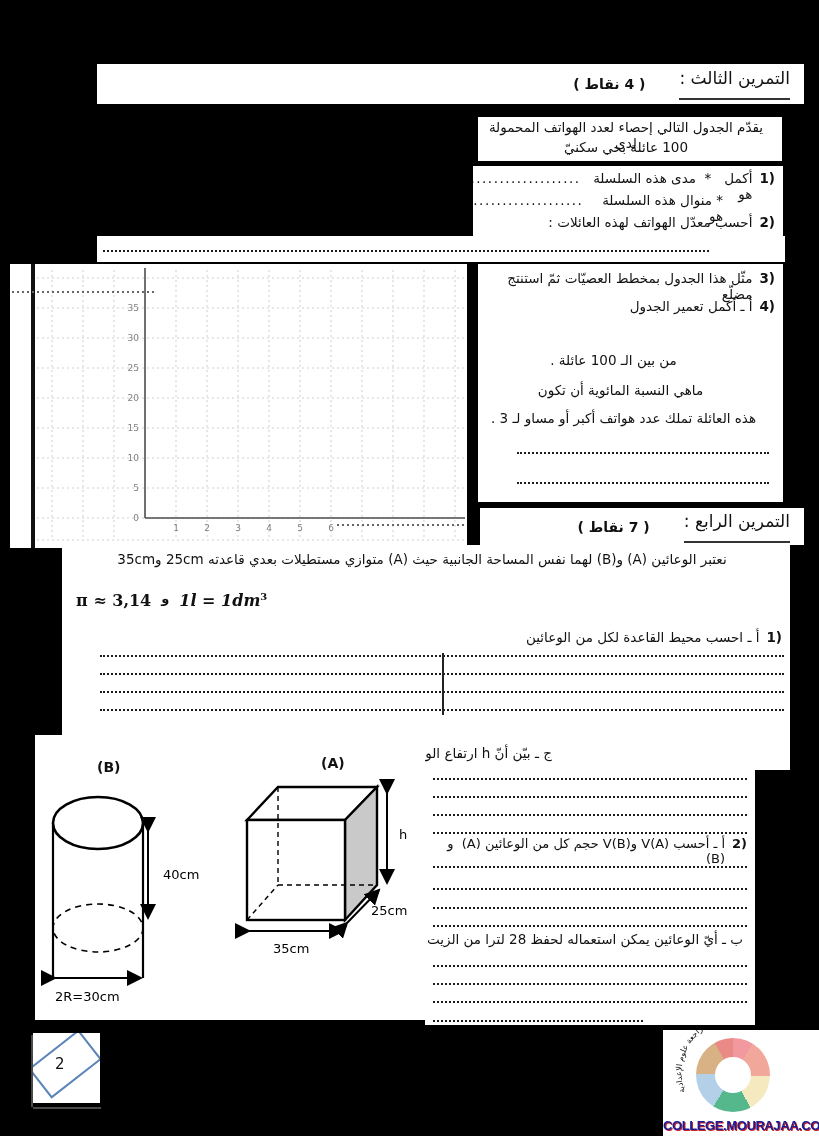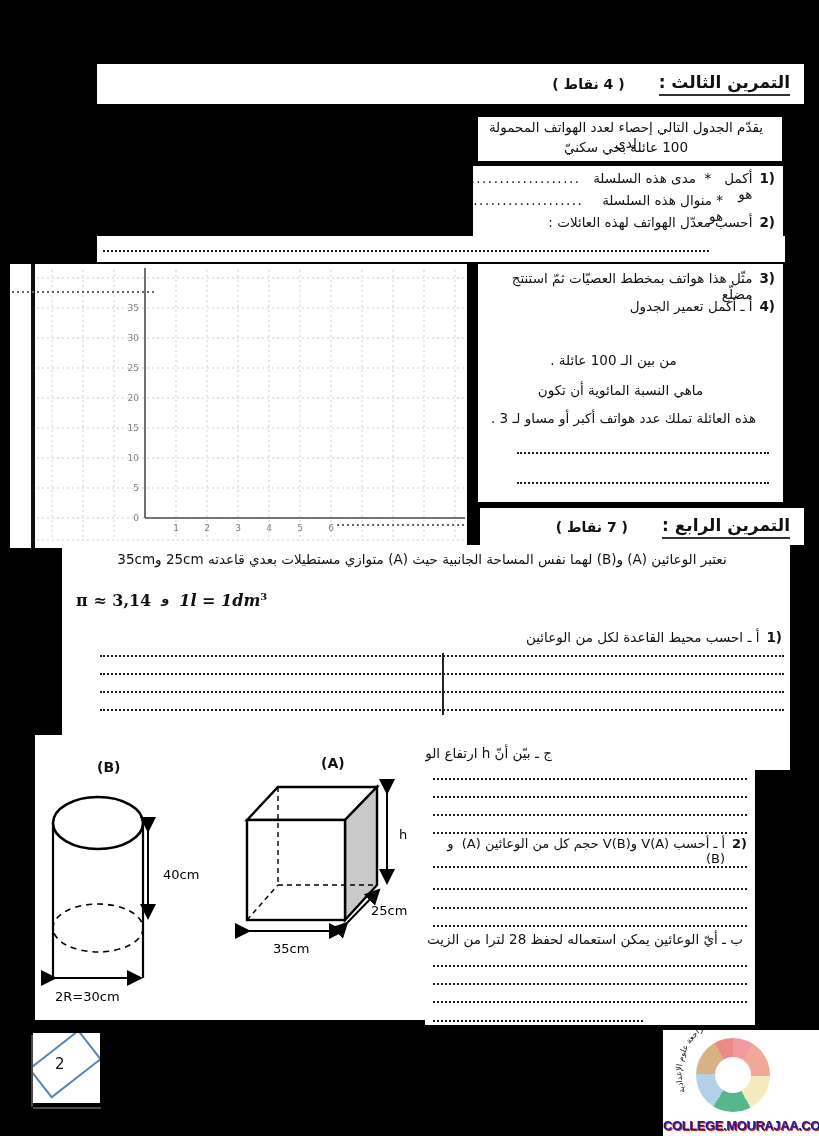--- a/index.html
+++ b/index.html
@@ -6,21 +6,21 @@
   #canvas{position:relative;width:819px;height:1136px;background:#000;overflow:hidden;
           font-family:"DejaVu Sans",sans-serif;color:#111;}
   .box{position:absolute;background:#fff;}
   .ln{position:absolute;right:0;left:0;direction:rtl;text-align:center;font-size:13.5px;
       white-space:pre-wrap;padding-right:8px;}
   .qline{position:absolute;right:0;left:0;display:flex;direction:rtl;gap:7px;
          font-size:13.5px;padding-right:8px;white-space:pre-wrap;}
   .qnum{font-weight:bold;}
   .dots-inline{letter-spacing:1.5px;overflow:hidden;}
   .dotline{position:absolute;height:12px;border-bottom:2px dotted #1c1c1c;}
-  .title-txt{font-weight:bold;font-size:17px;border-bottom:2.5px solid #333;padding-bottom:2px;text-align:right;}
+  .title-txt{font-weight:normal;font-size:17px;border-bottom:2.5px solid #333;padding-bottom:10px;text-align:right;}
   .pts{font-weight:bold;font-size:14px;}
   .titlebar{display:flex;direction:rtl;align-items:center;gap:34px;padding-right:14px;}
   #t3bar{left:97px;top:64px;width:693px;height:40px;}
   #intro3{left:478px;top:117px;width:304px;height:44px;}
   #q12{left:473px;top:166px;width:310px;height:70px;}
   #dots1{left:97px;top:236px;width:688px;height:26px;}
   #chartbox{left:10px;top:264px;width:457px;height:284px;}
   #q34{left:478px;top:264px;width:305px;height:238px;}
   #t4bar{left:480px;top:508px;width:310px;height:37px;}
   #ex4{left:62px;top:545px;width:728px;height:225px;}
@@ -126,21 +126,21 @@
         <text x="290" y="267" font-size="9" fill="#818181" text-anchor="middle">5</text>
         <text x="321" y="267" font-size="9" fill="#818181" text-anchor="middle">6</text>
         <line x1="2" y1="28" x2="145" y2="28" stroke="#666" stroke-width="2" stroke-dasharray="2 3"></line>
         <line x1="327" y1="261" x2="455" y2="261" stroke="#666" stroke-width="2" stroke-dasharray="2 3"></line>
       </svg>
   </div>
 
   <div class="box" id="q34">
     <div class="qline" style="top:6px">
       <span class="qnum" dir="ltr">3)</span>
-      <span>مثّل هذا هواتف بمخطط العصيّات ثمّ استنتج مضلّع</span>
+      <span>مثّل هذا الجدول بمخطط العصيّات ثمّ استنتج مضلّع</span>
     </div>
     <div class="qline" style="top:34px">
       <span class="qnum" dir="ltr">4)</span>
       <span>أ ـ أكمل تعمير الجدول</span>
     </div>
     <div class="ln" style="top:88px;padding-right:34px">من بين الـ 100 عائلة .</div>
     <div class="ln" style="top:118px;padding-right:20px">ماهي النسبة المائوية أن تكون</div>
     <div class="ln" style="top:146px;padding-right:14px">هذه العائلة تملك عدد هواتف أكبر أو مساو لـ 3 .</div>
     <div class="dotline" style="right:14px;width:252px;top:176px"></div>
     <div class="dotline" style="right:14px;width:252px;top:206px"></div>

